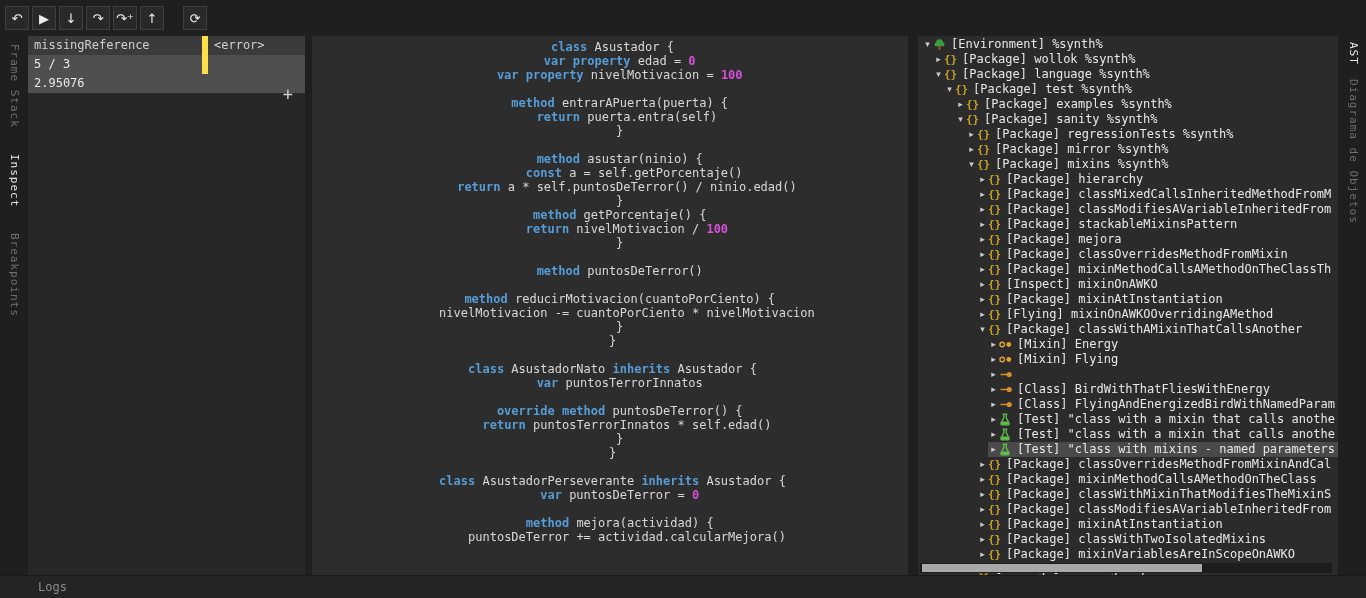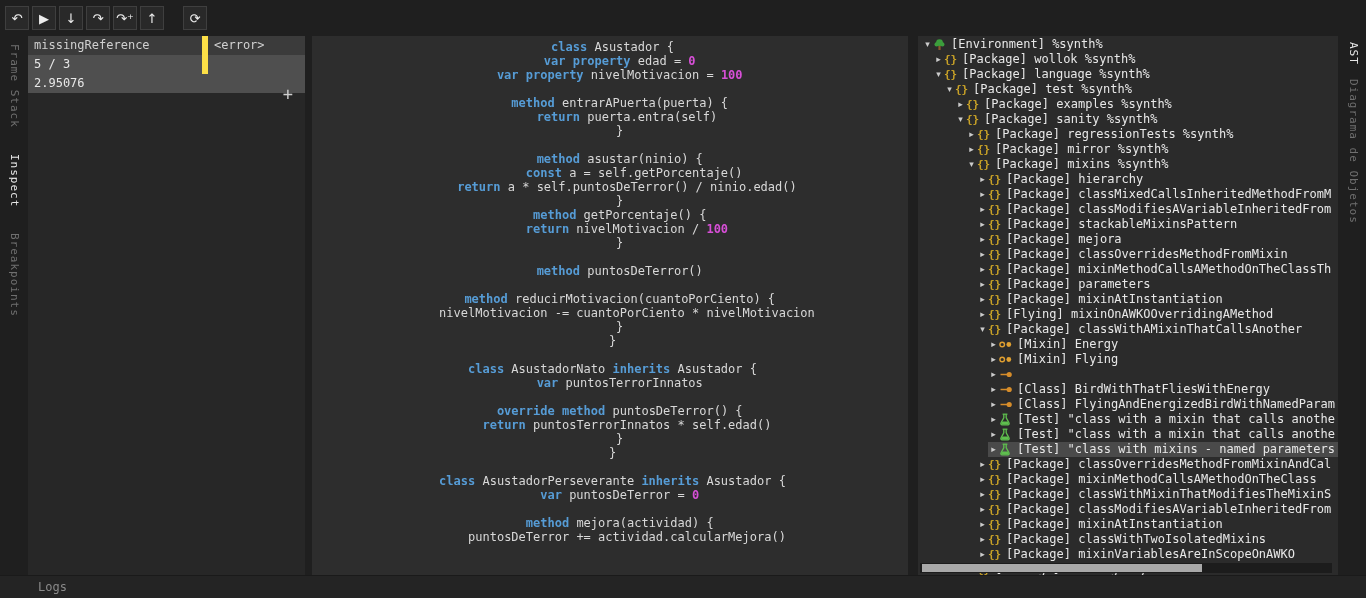--- a/index.html
+++ b/index.html
@@ -175,21 +175,21 @@
           <span class="tree-label">[Package] classOverridesMethodFromMixin</span>
         </div>
         <div class="tree-row" style="margin-left: 59px;">
           <span class="expander">▸</span>
           <span class="node-icon pkg">{}</span>
           <span class="tree-label">[Package] mixinMethodCallsAMethodOnTheClassTh</span>
         </div>
         <div class="tree-row" style="margin-left: 59px;">
           <span class="expander">▸</span>
           <span class="node-icon pkg">{}</span>
-          <span class="tree-label">[Package] parameters</span>
+          <span class="tree-label">[Inspect] mixinOnAWKO</span>
         </div>
         <div class="tree-row" style="margin-left: 59px;">
           <span class="expander">▸</span>
           <span class="node-icon pkg">{}</span>
           <span class="tree-label">[Package] mixinAtInstantiation</span>
         </div>
         <div class="tree-row" style="margin-left: 59px;">
           <span class="expander">▸</span>
           <span class="node-icon pkg">{}</span>
           <span class="tree-label">[Flying] mixinOnAWKOOverridingAMethod</span>

